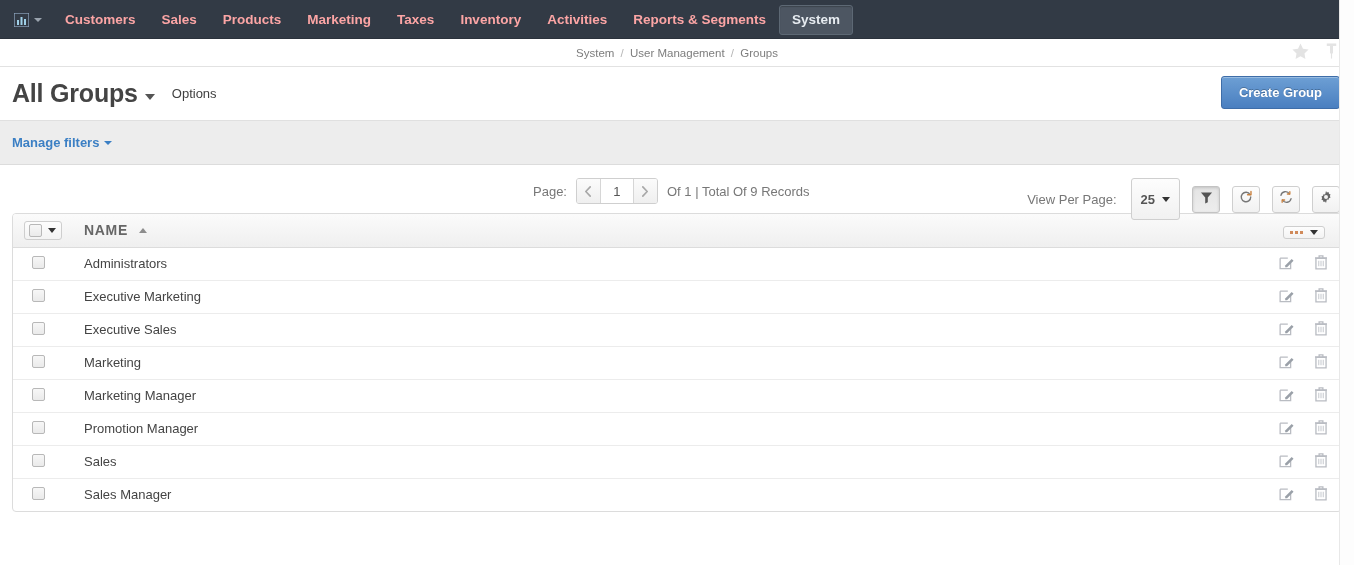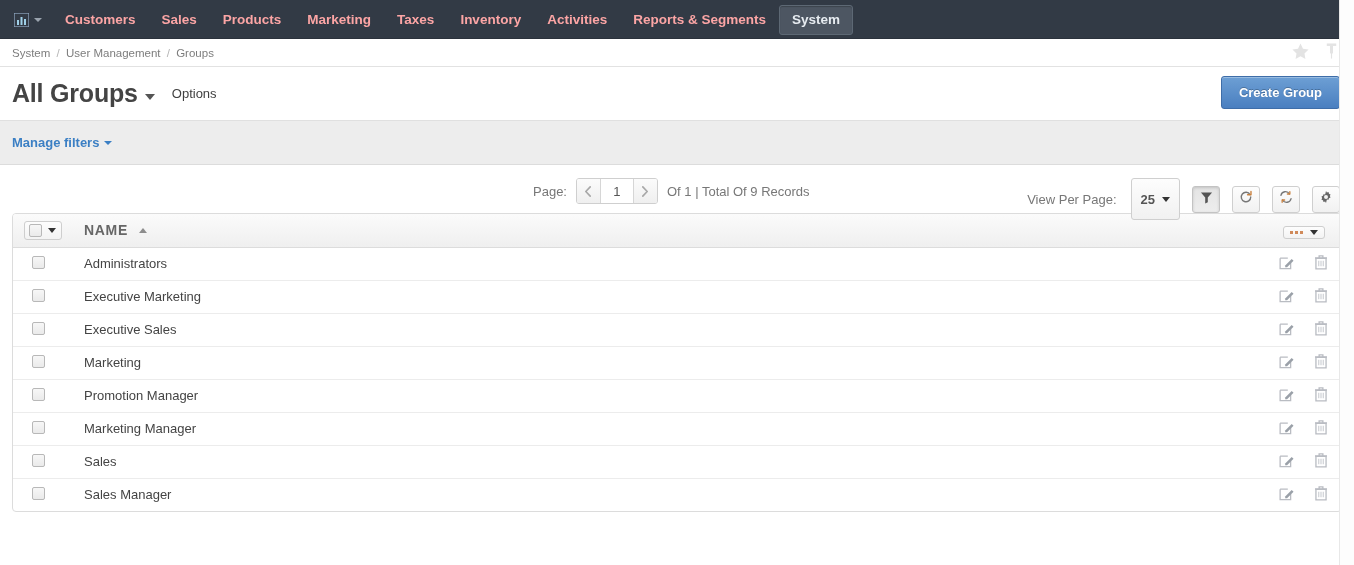--- a/index.html
+++ b/index.html
@@ -62,20 +62,21 @@
 
   
   .breadcrumb-bar {
     height: 28px;
     background: #fff;
     border-bottom: 1px solid #e2e2e2;
     display: flex;
     align-items: center;
     padding: 0 12px;
     position: relative;
+    justify-content: center;
   }
   .breadcrumb {
     font-size: 11.5px;
     color: #7d7d7d;
   }
   .breadcrumb .sep { color: #b5b5b5; margin: 0 3px; }
   .crumb-actions {
     position: absolute;
     right: 14px;
     top: 3px;
@@ -562,36 +563,36 @@
               </svg></span>
           <span class="row-action"><svg width="14" height="15" viewBox="0 0 14 16">
                 <path d="M1.6 3.6h10.8v11.2H1.6z" fill="none" stroke="#b9bcc2" stroke-width="1.4"></path>
                 <path d="M0.6 3.2h12.8M5 1h4v2.2H5z" fill="none" stroke="#b9bcc2" stroke-width="1.4"></path>
                 <path d="M4.6 6v6M7 6v6M9.4 6v6" stroke="#cacdd2" stroke-width="1.2"></path>
               </svg></span>
         </td>
       </tr>
       <tr>
         <td class="cell-check"><span class="cbox"></span></td>
+        <td class="cell-name">Marketing Manager</td>
+        <td class="cell-actions">
+          <span class="row-action"><svg width="15" height="15" viewBox="0 0 16 16">
+                <path d="M1.2 3.4h8.2M1.2 3.4v11.2h11.2V8.2" fill="none" stroke="#b9bcc2" stroke-width="1.4"></path>
+                <path d="M6.6 11.1l6.9-6.9 2 2-6.9 6.9H6.6z" fill="#9aa0a8"></path>
+              </svg></span>
+          <span class="row-action"><svg width="14" height="15" viewBox="0 0 14 16">
+                <path d="M1.6 3.6h10.8v11.2H1.6z" fill="none" stroke="#b9bcc2" stroke-width="1.4"></path>
+                <path d="M0.6 3.2h12.8M5 1h4v2.2H5z" fill="none" stroke="#b9bcc2" stroke-width="1.4"></path>
+                <path d="M4.6 6v6M7 6v6M9.4 6v6" stroke="#cacdd2" stroke-width="1.2"></path>
+              </svg></span>
+        </td>
+      </tr>
+      <tr>
+        <td class="cell-check"><span class="cbox"></span></td>
         <td class="cell-name">Promotion Manager</td>
-        <td class="cell-actions">
-          <span class="row-action"><svg width="15" height="15" viewBox="0 0 16 16">
-                <path d="M1.2 3.4h8.2M1.2 3.4v11.2h11.2V8.2" fill="none" stroke="#b9bcc2" stroke-width="1.4"></path>
-                <path d="M6.6 11.1l6.9-6.9 2 2-6.9 6.9H6.6z" fill="#9aa0a8"></path>
-              </svg></span>
-          <span class="row-action"><svg width="14" height="15" viewBox="0 0 14 16">
-                <path d="M1.6 3.6h10.8v11.2H1.6z" fill="none" stroke="#b9bcc2" stroke-width="1.4"></path>
-                <path d="M0.6 3.2h12.8M5 1h4v2.2H5z" fill="none" stroke="#b9bcc2" stroke-width="1.4"></path>
-                <path d="M4.6 6v6M7 6v6M9.4 6v6" stroke="#cacdd2" stroke-width="1.2"></path>
-              </svg></span>
-        </td>
-      </tr>
-      <tr>
-        <td class="cell-check"><span class="cbox"></span></td>
-        <td class="cell-name">Marketing Manager</td>
         <td class="cell-actions">
           <span class="row-action"><svg width="15" height="15" viewBox="0 0 16 16">
                 <path d="M1.2 3.4h8.2M1.2 3.4v11.2h11.2V8.2" fill="none" stroke="#b9bcc2" stroke-width="1.4"></path>
                 <path d="M6.6 11.1l6.9-6.9 2 2-6.9 6.9H6.6z" fill="#9aa0a8"></path>
               </svg></span>
           <span class="row-action"><svg width="14" height="15" viewBox="0 0 14 16">
                 <path d="M1.6 3.6h10.8v11.2H1.6z" fill="none" stroke="#b9bcc2" stroke-width="1.4"></path>
                 <path d="M0.6 3.2h12.8M5 1h4v2.2H5z" fill="none" stroke="#b9bcc2" stroke-width="1.4"></path>
                 <path d="M4.6 6v6M7 6v6M9.4 6v6" stroke="#cacdd2" stroke-width="1.2"></path>
               </svg></span>

